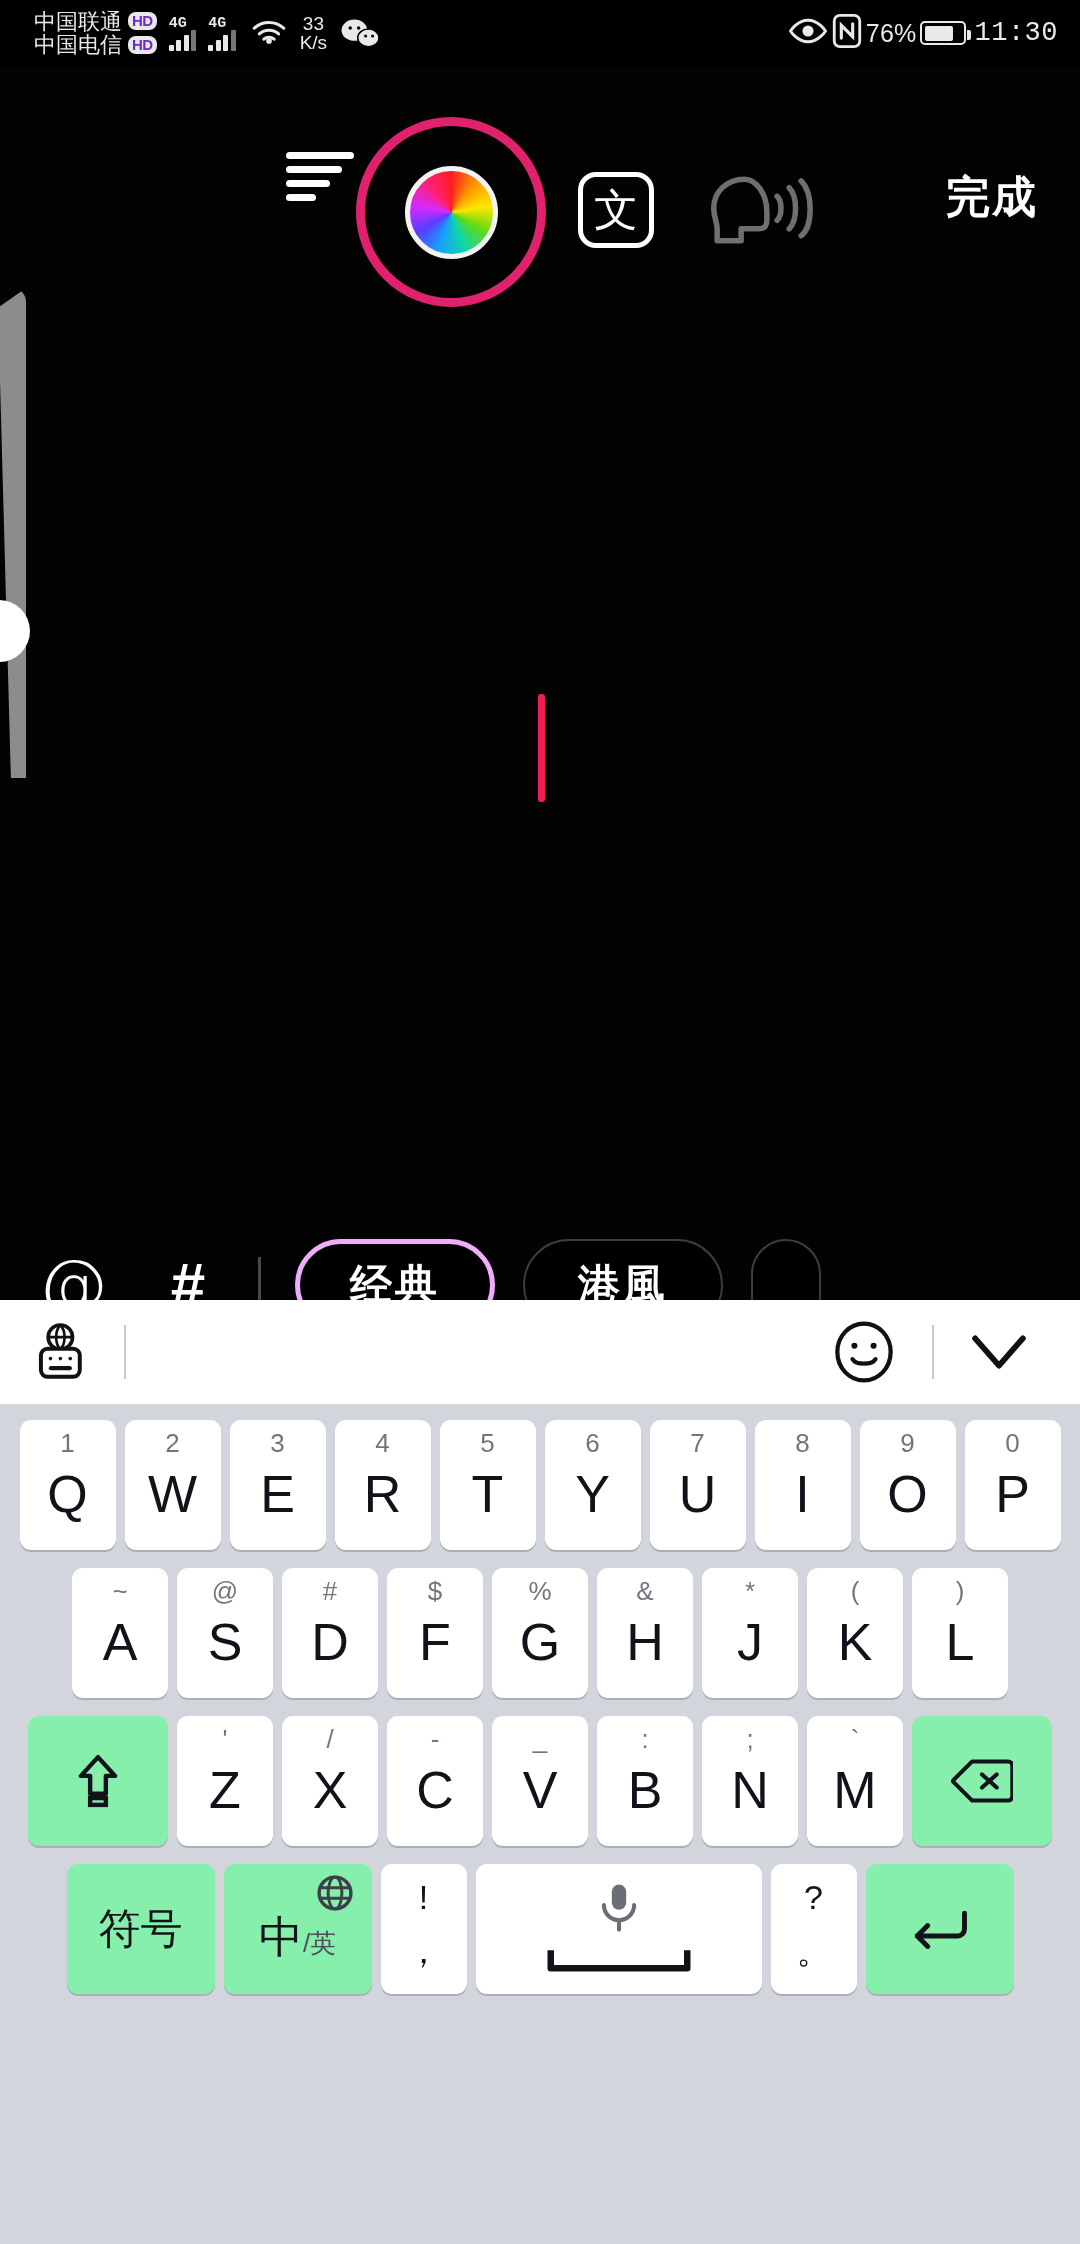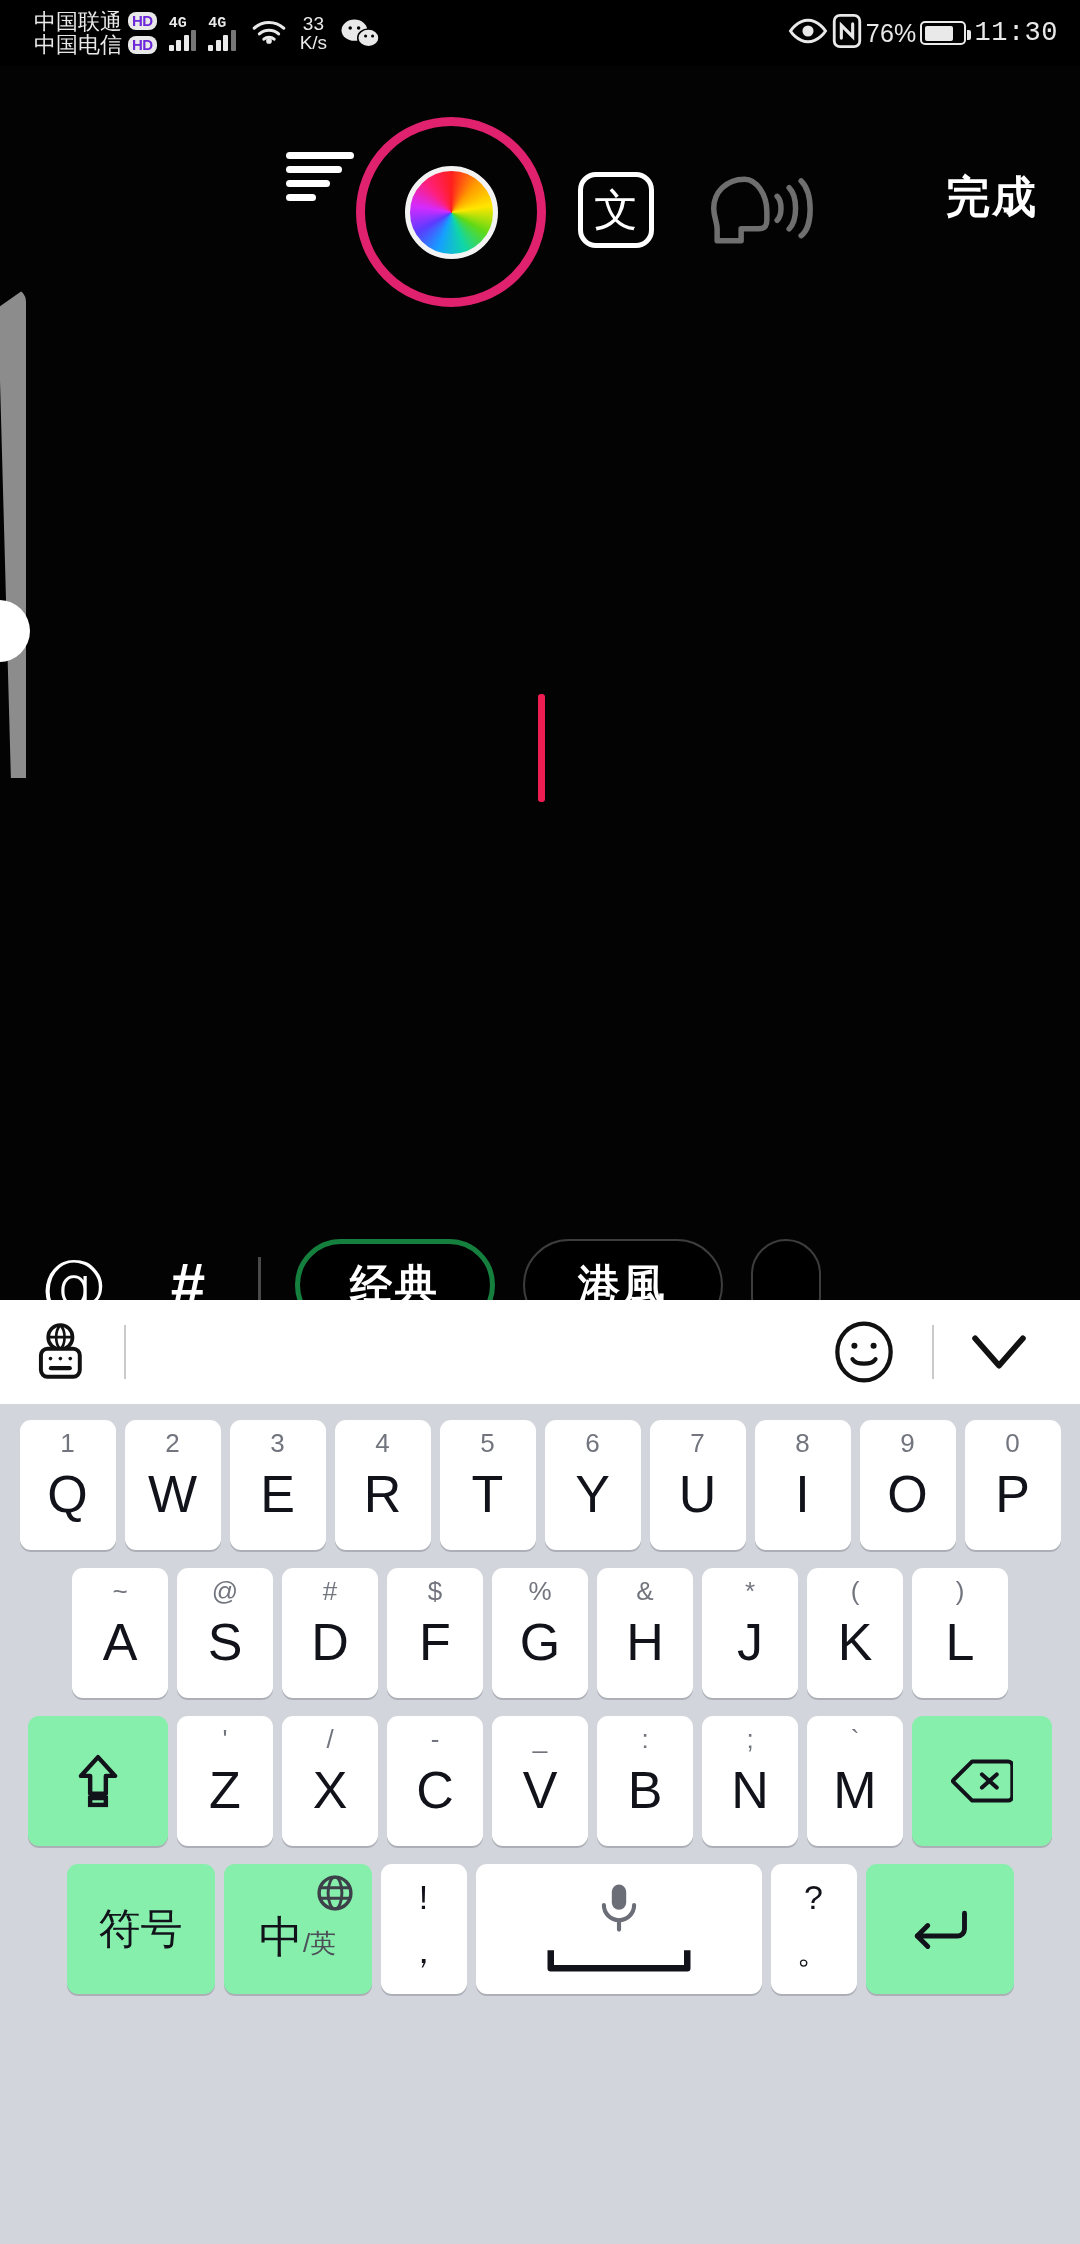--- a/index.html
+++ b/index.html
@@ -102,21 +102,21 @@
                      justify-content:center; }
   .at-ic { font-size:70px; line-height:1; width:74px; margin-right:48px;
            font-family:"DejaVu Sans",sans-serif; font-weight:300; }
   .hash-ic { font-size:62px; line-height:1; width:60px; font-weight:600; }
   .vdiv { width:3px; height:56px; background:#4a4a4a; margin:0 34px 0 40px; }
   .chips { display:flex; align-items:center; gap:28px; overflow:hidden; }
   .chip { height:92px; min-width:200px; padding:0 38px; border-radius:46px;
           border:2px solid #3d3d3d; color:#fff; font-size:42px; font-weight:700;
           display:flex; align-items:center; justify-content:center;
           letter-spacing:3px; background:#000; white-space:nowrap; flex:0 0 auto;}
-  .chip.selected { border:5px solid #15803d; }
+  .chip.selected { border:5px solid #f0abfc; }
   .chip.partial { min-width:70px; padding:0; overflow:hidden; }
 
   
   .kbd { position:absolute; left:0; top:1300px; width:1080px; height:944px;
          background:#d3d5dc; }
   .kbd-top { width:1080px; height:104px; background:#fff;
              display:flex; align-items:center; padding:0 34px; }
   .kt-div { width:2px; height:54px; background:#c9c9c9; }
   .kt-spacer { flex:1; }
   .kt-icon { display:flex; align-items:center; justify-content:center; }

